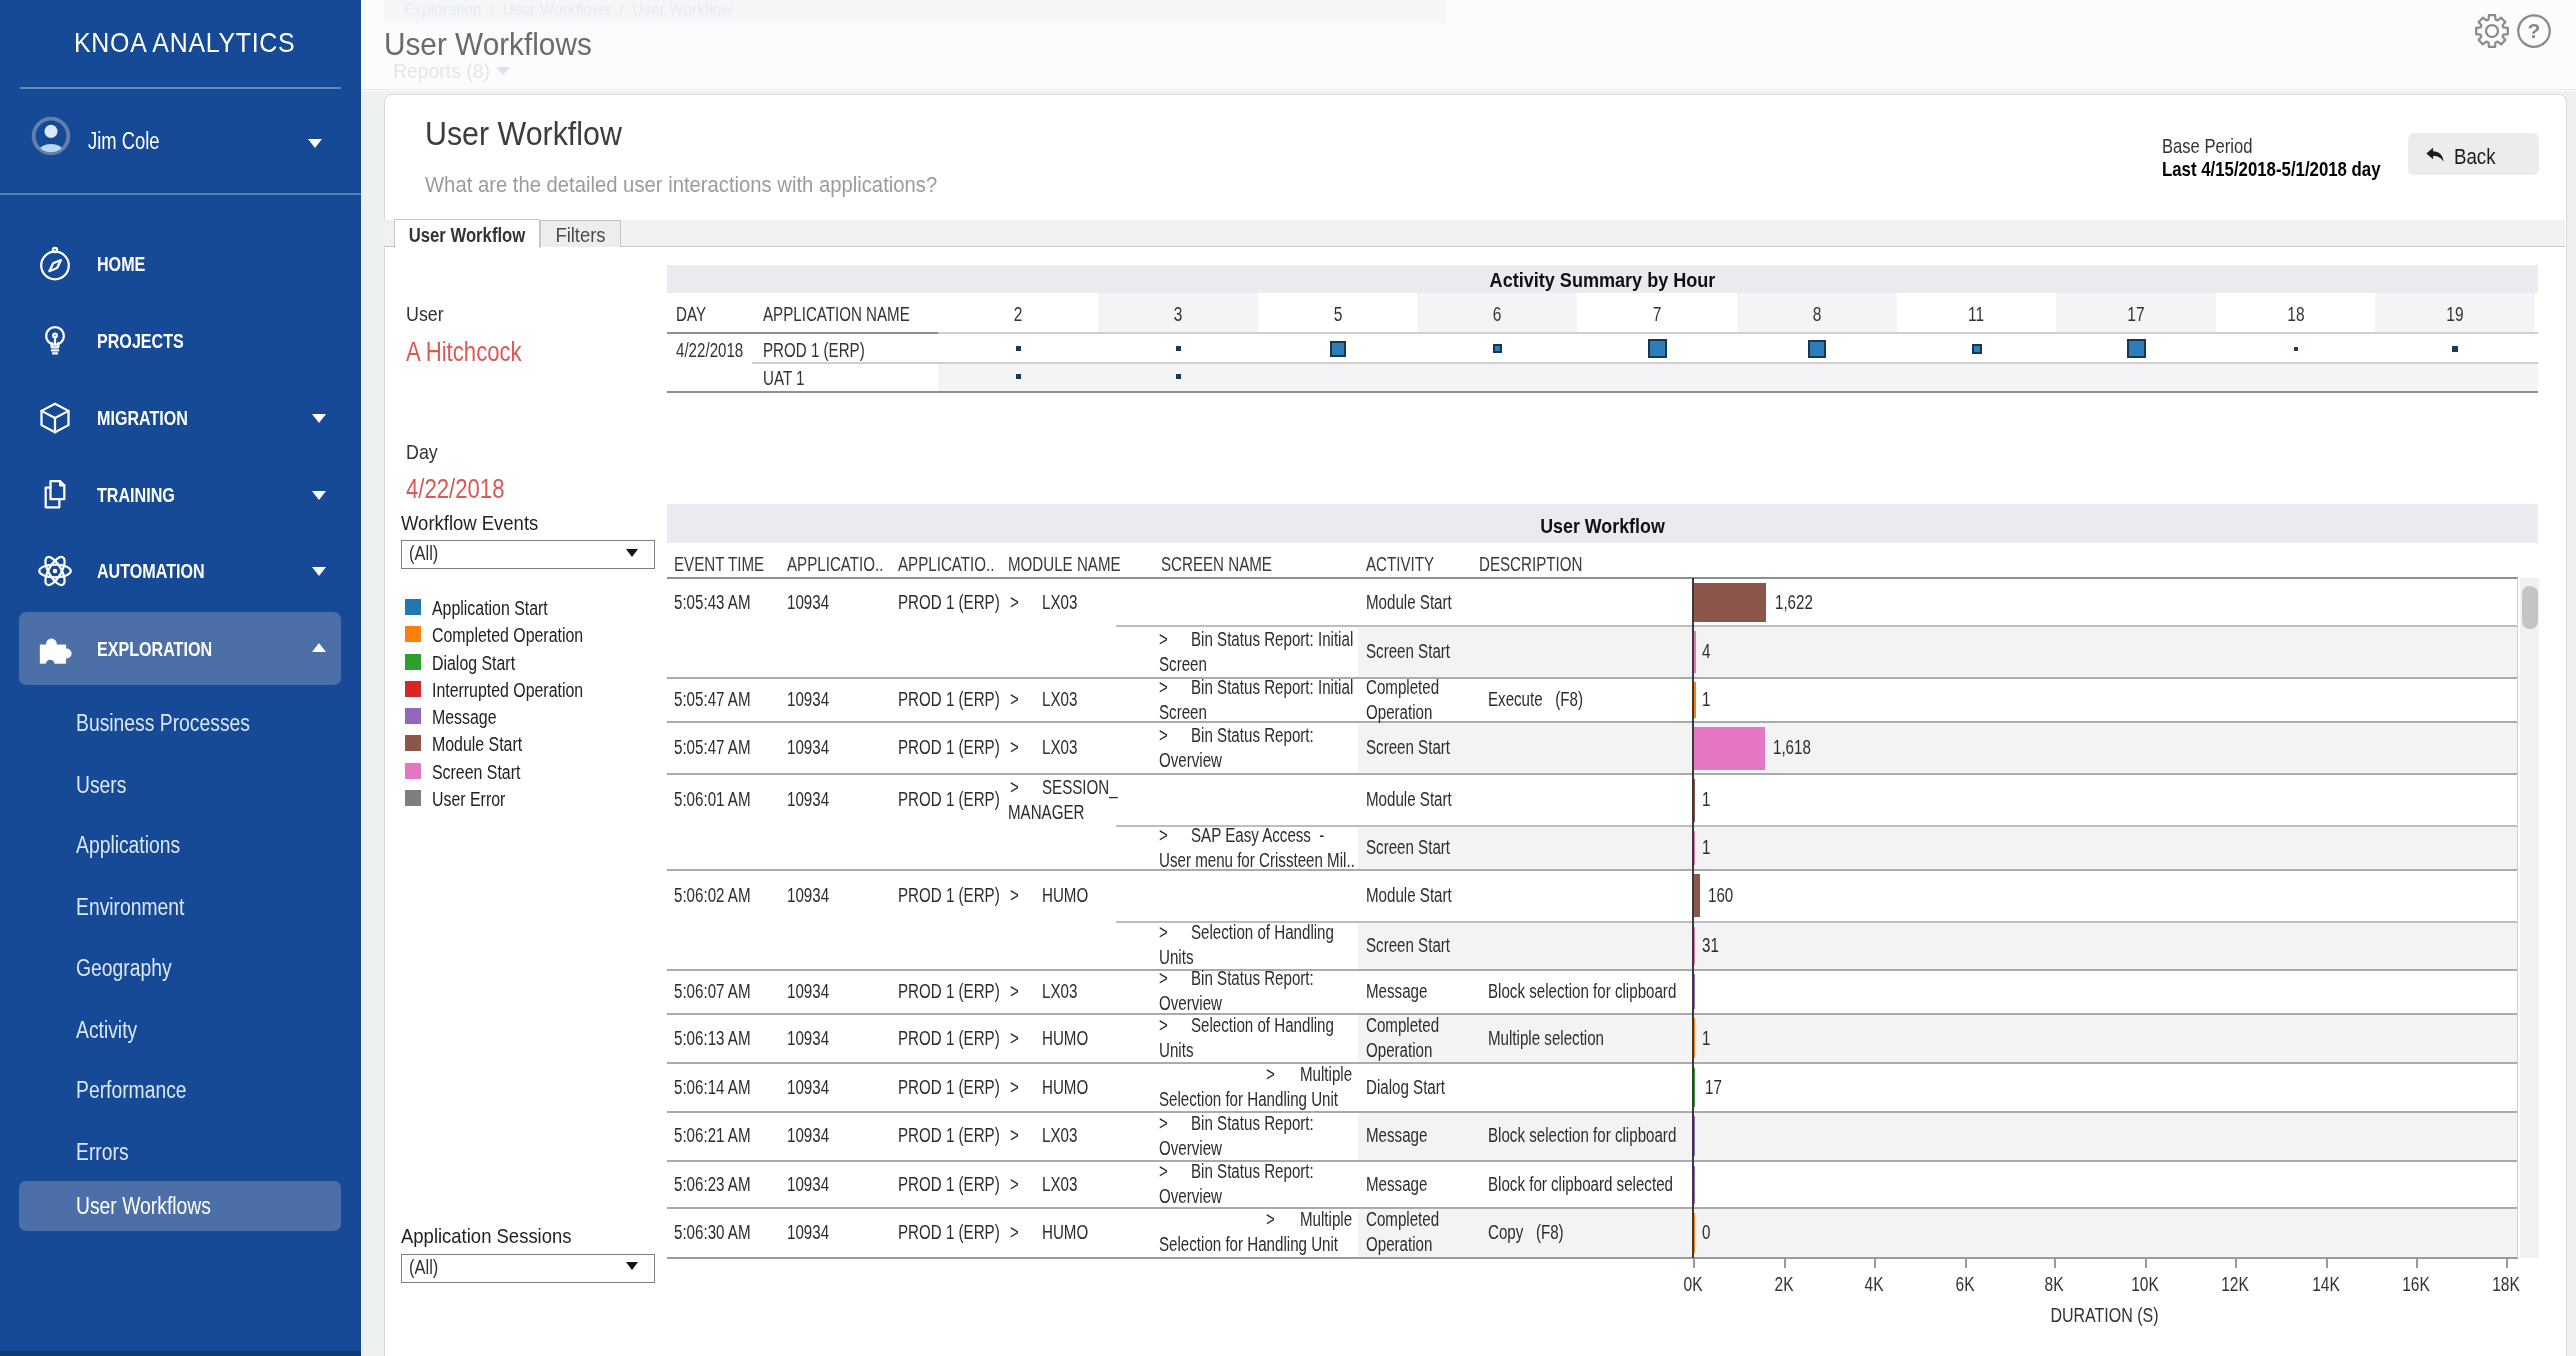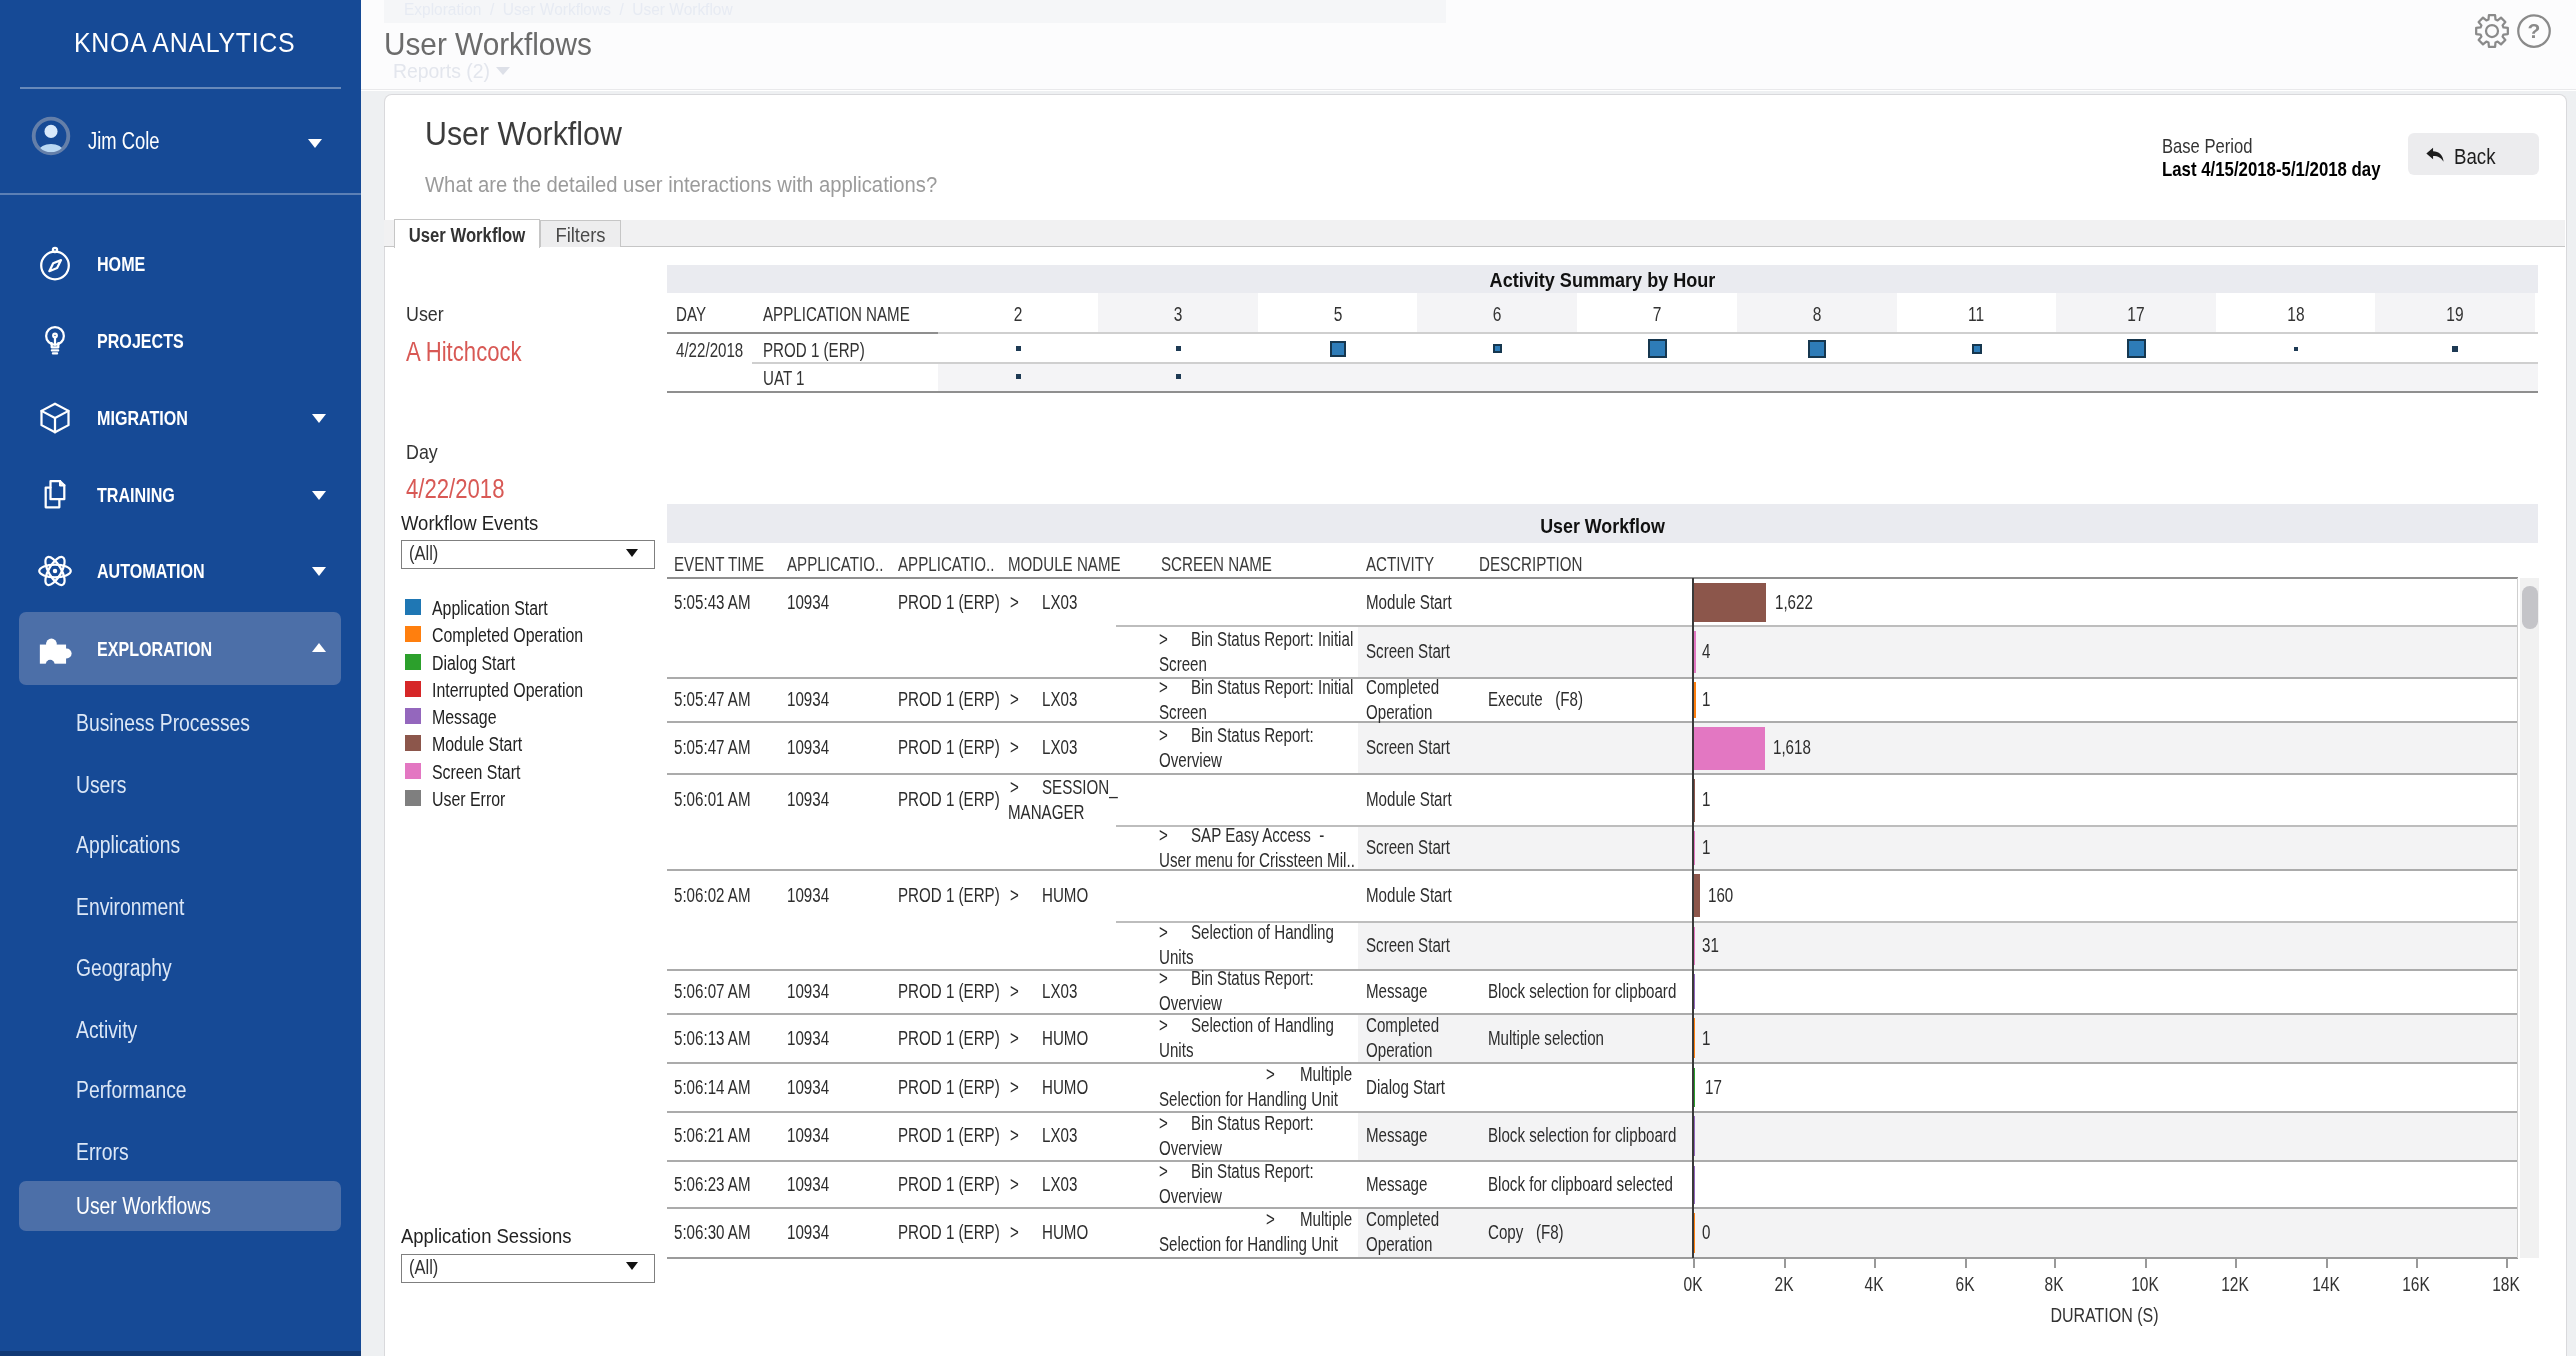--- a/index.html
+++ b/index.html
@@ -12,21 +12,21 @@
 .rowline{position:absolute;left:667px;width:1851px;height:1.5px;background:#ababab}
 .subline{position:absolute;left:1116px;width:1402px;height:1.5px;background:#bdbdbd}
 .gray-stripe{position:absolute;left:1358px;width:1160px;background:#f3f3f4}
 </style></head><body>
 
 <div class="a" style="left:361px;top:0;width:2215px;height:90px;background:#fcfcfd;border-bottom:1.5px solid #e9e9eb"></div>
 <div class="a" style="left:361px;top:91px;width:2215px;height:1265px;background:#eef0f2"></div>
 <div class="a" style="left:384px;top:0;width:1062px;height:23px;background:#f5f6f8"></div>
 <div class="t" style="left:404px;top:0px;font-size:16.3px;color:#e7ebf3;line-height:19.4px;transform:scaleX(0.95);transform-origin:0 50%;">Exploration&nbsp;&nbsp;/&nbsp;&nbsp;User Workflows&nbsp;&nbsp;/&nbsp;&nbsp;User Workflow</div>
 <div class="t" style="left:384px;top:26px;font-size:32px;color:#6b6b6b;line-height:37px;transform:scaleX(0.93);transform-origin:0 50%;">User Workflows</div>
-<div class="t" style="left:393px;top:60px;font-size:19.4px;color:#e3e6ed;line-height:23px;">Reports (2)</div>
+<div class="t" style="left:393px;top:60px;font-size:19.4px;color:#e3e6ed;line-height:23px;">Reports (8)</div>
 <div class="caret-d" style="left:496px;top:67px;border-top-color:#dde0e8;border-left-width:7.7px;border-right-width:7.7px;border-top-width:8.5px"></div>
 <svg class="a" style="left:2474px;top:13px" width="36" height="36" viewBox="0 0 48 48">
     <path d="M45.1 19.9 L45.1 28.1 L39.3 28.7 L38.1 31.5 L41.8 36.0 L36.0 41.8 L31.5 38.1 L28.7 39.3 L28.1 45.1 L19.9 45.1 L19.3 39.3 L16.5 38.1 L12.0 41.8 L6.2 36.0 L9.9 31.5 L8.7 28.7 L2.9 28.1 L2.9 19.9 L8.7 19.3 L9.9 16.5 L6.2 12.0 L12.0 6.2 L16.5 9.9 L19.3 8.7 L19.9 2.9 L28.1 2.9 L28.7 8.7 L31.5 9.9 L36.0 6.2 L41.8 12.0 L38.1 16.5 L39.3 19.3 Z" fill="none" stroke="#8a8a8a" stroke-width="3" stroke-linejoin="round"></path>
     <circle cx="24" cy="24" r="8" fill="none" stroke="#8a8a8a" stroke-width="3"></circle>
   </svg>
 <svg class="a" style="left:2516px;top:13px" width="36" height="36" viewBox="0 0 48 48">
     <circle cx="24" cy="24" r="21" fill="none" stroke="#8a8a8a" stroke-width="3"></circle>
     <text x="24" y="33" font-size="28" font-weight="bold" fill="#8a8a8a" text-anchor="middle" font-family="Liberation Sans, sans-serif">?</text>
   </svg>
 <div class="a" style="left:0;top:0;width:361px;height:1356px;background:#164a96"></div>

